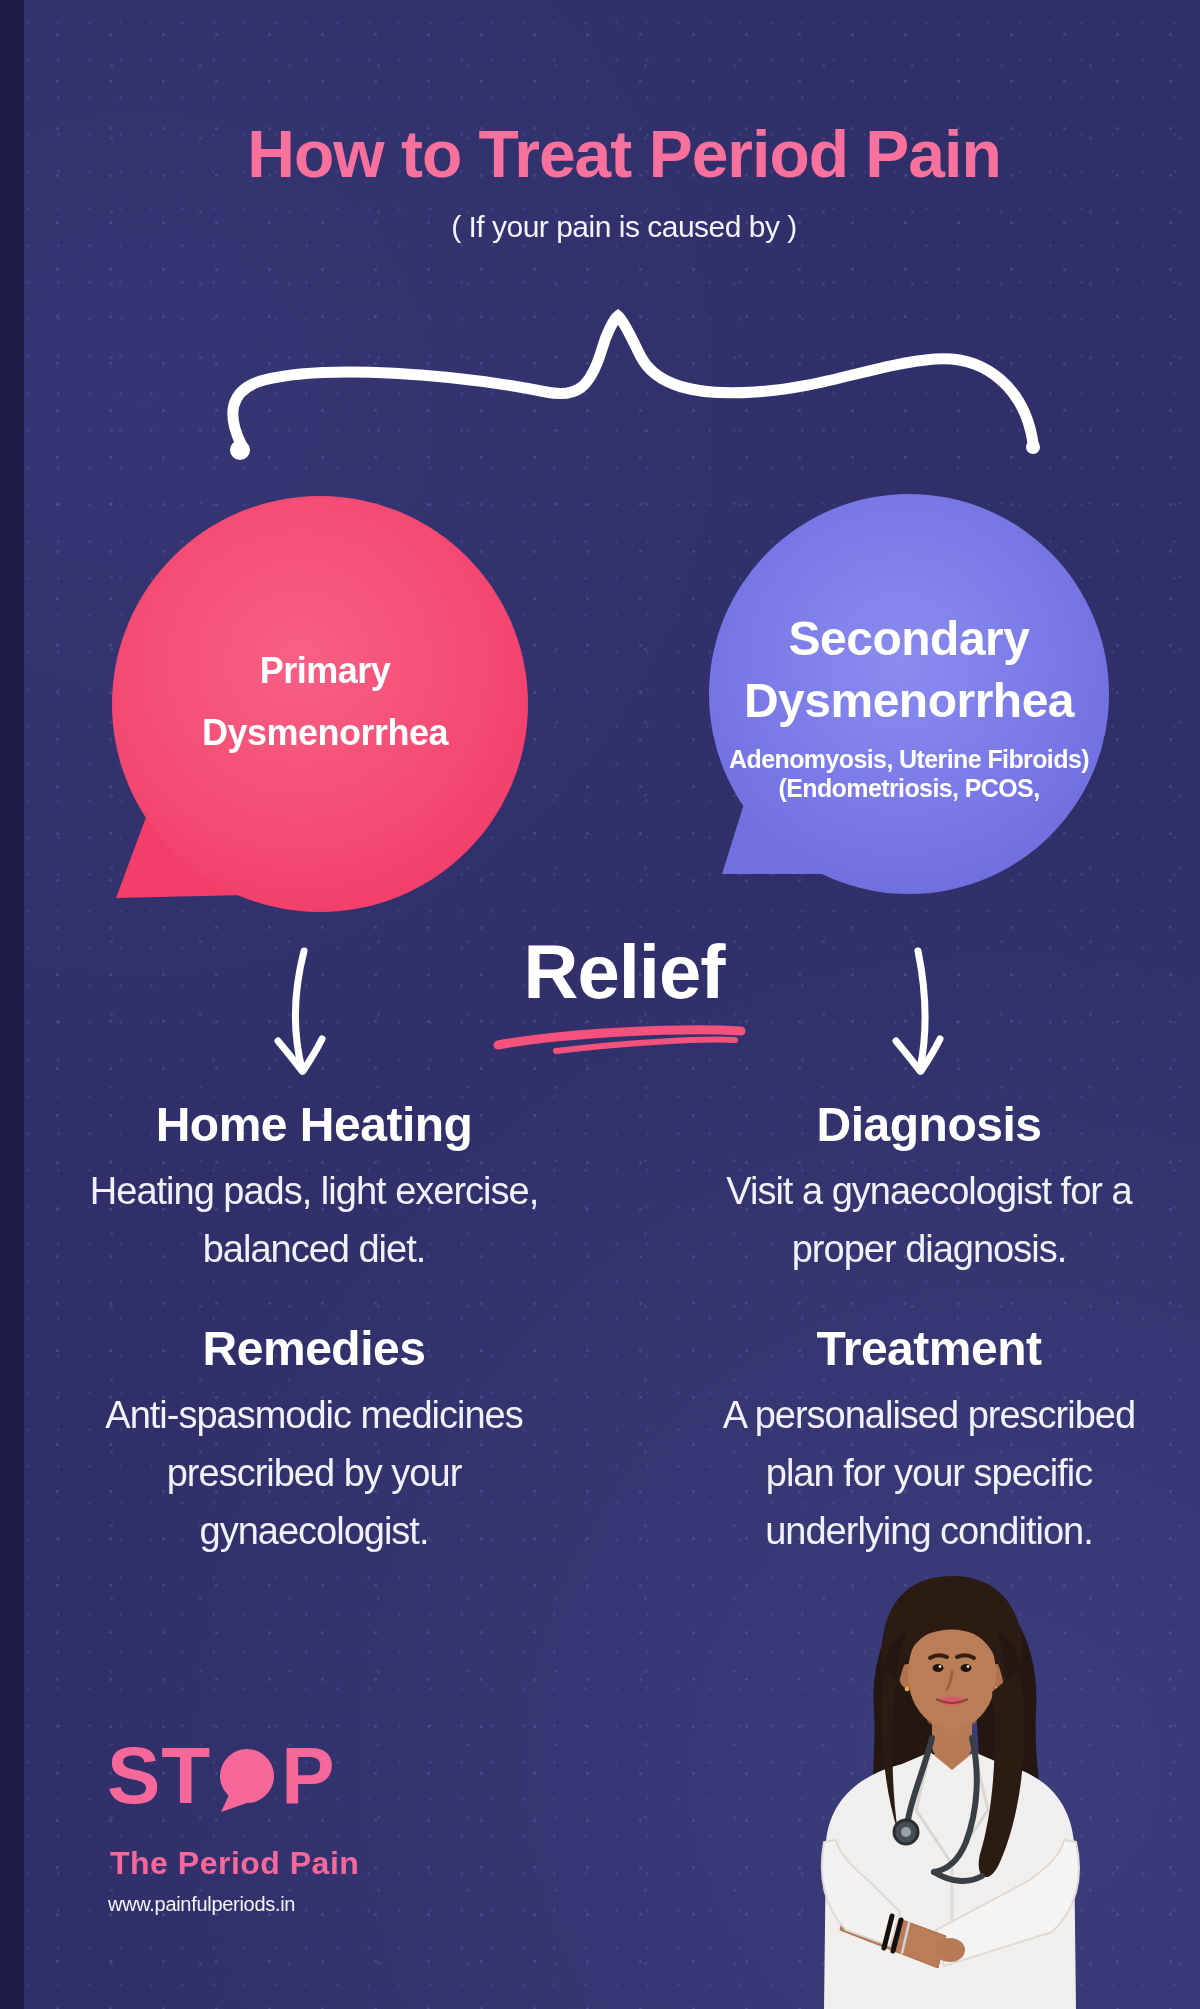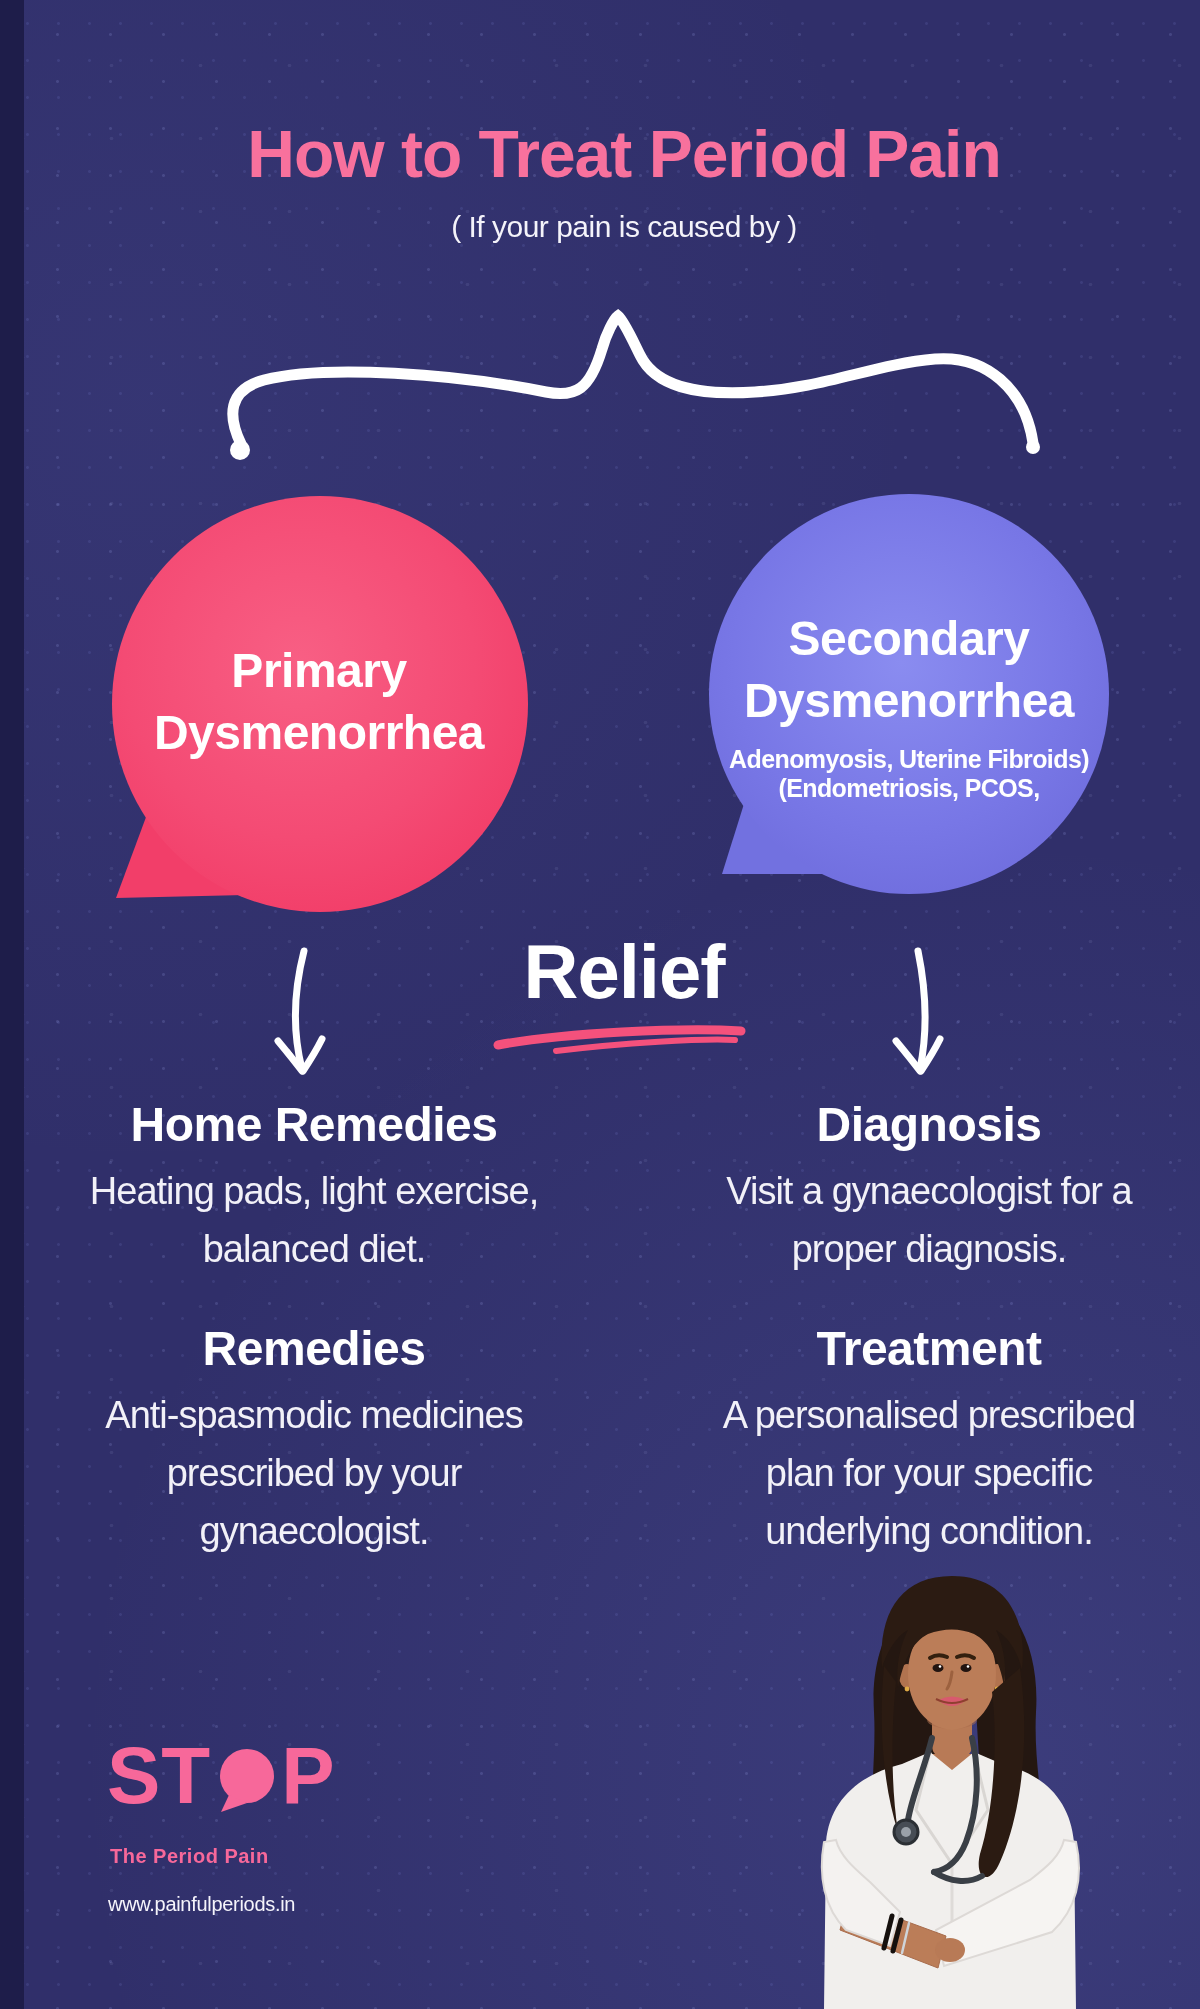--- a/index.html
+++ b/index.html
@@ -16,37 +16,37 @@
     background-size:53px 47px,31px 37px,89px 73px,100% 100%,100% 100%;
     background-position:7px 11px,19px 5px,43px 29px,0 0,0 0;
     margin-left:24px;
   }
   .abs{position:absolute;}
   .title{top:116px;left:0;width:1200px;text-align:center;color:#f8719d;
     font-size:66px;font-weight:800;letter-spacing:-1px;}
   .subtitle{top:210px;left:0;width:1200px;text-align:center;color:#f4f3fa;
     font-size:30px;font-weight:500;letter-spacing:-0.5px;}
   .bubble-text{color:#fff;text-align:center;font-weight:700;}
-  .bubble-text.primary{left:75px;top:640px;width:440px;font-size:48px;line-height:62px;letter-spacing:-0.5px;text-align:center;}
+  .bubble-text.primary{left:81px;top:640px;width:440px;font-size:36px;line-height:62px;letter-spacing:-0.5px;text-align:center;}
   .bubble-text.secondary{left:683px;top:608px;width:404px;font-size:48px;line-height:62px;letter-spacing:-0.5px;}
   .bubble-note{font-size:25px;line-height:29px;margin-top:13px;letter-spacing:-0.6px;font-weight:700;}
   .relief{left:400px;top:928px;width:400px;text-align:center;color:#fff;
     font-size:76px;font-weight:800;letter-spacing:-1px;}
   .section{text-align:center;color:#fff;}
   .col-left{left:30px;width:520px;}
   .col-right{left:645px;width:520px;}
   .sec-top{top:1100px;}
   .sec-bottom{top:1324px;}
   .sec-heading{font-size:48px;font-weight:800;line-height:50px;letter-spacing:-0.5px;}
   .sec-body{margin-top:12px;font-size:38px;font-weight:400;line-height:58px;
     letter-spacing:-1px;color:#f2f1f8;}
   .logo-row{left:83px;top:1730px;display:flex;align-items:center;color:#f7689a;
     font-size:80px;font-weight:800;letter-spacing:1px;line-height:92px;}
   .logo-bubble{margin:10px 3px 0 3px;}
-  .tagline{left:86px;top:1845px;font-size:20px;font-weight:800;color:#f7689a;letter-spacing:0.5px;}
+  .tagline{left:86px;top:1845px;font-size:32px;font-weight:800;color:#f7689a;letter-spacing:0.5px;}
   .website{left:84px;top:1893px;font-size:20px;font-weight:400;color:#f5f4fb;letter-spacing:-0.3px;}
   svg{display:block;}
 </style>
 </head>
 <body>
 
 <div class="poster">
 
   <div class="abs title">How to Treat Period Pain</div>
   <div class="abs subtitle">( If your pain is caused by )</div>
@@ -105,21 +105,21 @@
     <path d="M 58 94 C 52 106 45 117 39 126" fill="none" stroke="#fff" stroke-width="7" stroke-linecap="round"></path>
   </svg>
 
   <div class="abs relief">Relief</div>
   <svg class="abs" style="left:468px;top:1020px;" width="256" height="38" viewBox="0 0 256 38">
     <path d="M 6 25 C 70 13 192 7 249 11" fill="none" stroke="#f4517c" stroke-width="9" stroke-linecap="round"></path>
     <path d="M 64 31 C 130 23 212 18 243 20" fill="none" stroke="#f4517c" stroke-width="6" stroke-linecap="round"></path>
   </svg>
 
   <div class="abs section col-left sec-top">
-    <div class="sec-heading">Home Remedies</div>
+    <div class="sec-heading">Home Heating</div>
     <div class="sec-body">
       <div>Heating pads, light exercise,</div>
       <div>balanced diet.</div>
     </div>
   </div>
   <div class="abs section col-left sec-bottom">
     <div class="sec-heading">Remedies</div>
     <div class="sec-body">
       <div>Anti-spasmodic medicines</div>
       <div>prescribed by your</div>

